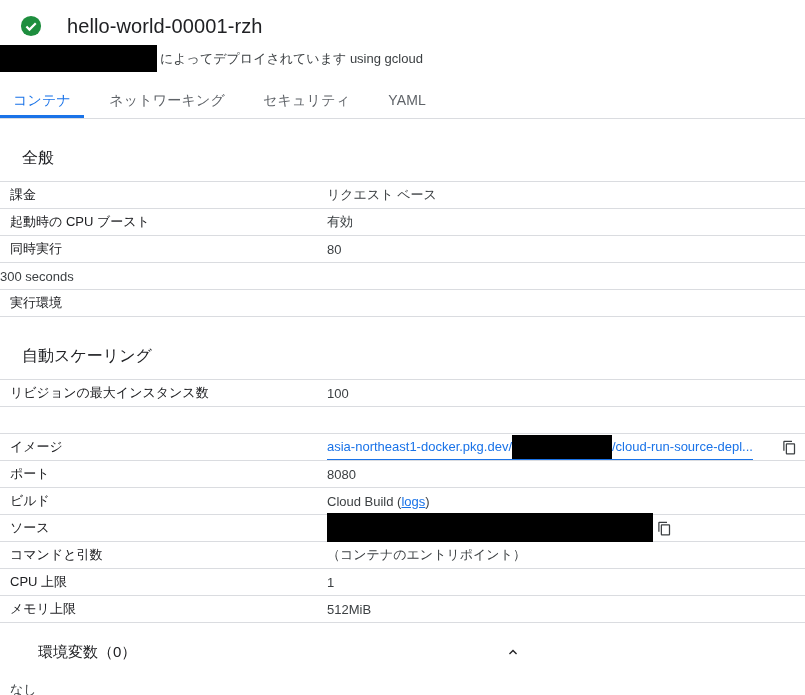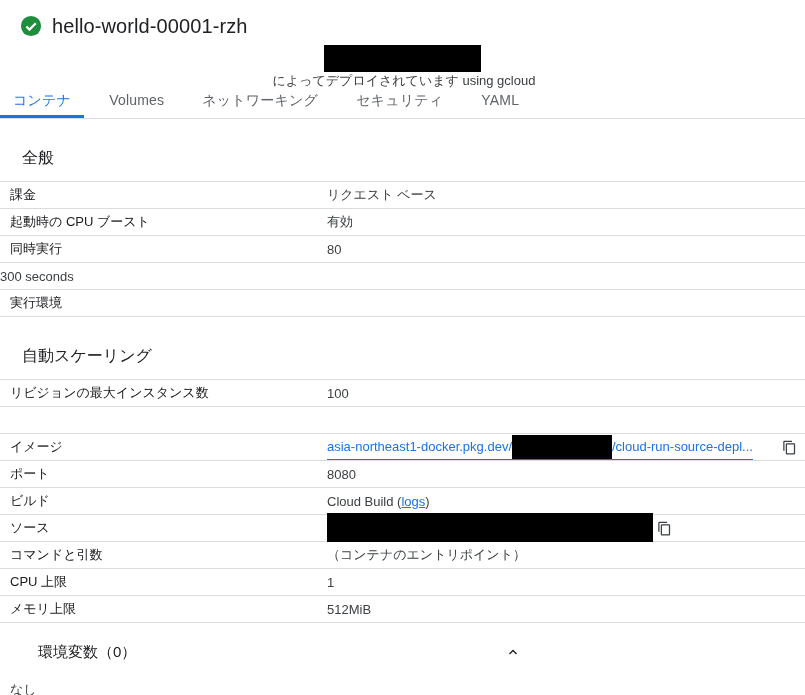--- a/index.html
+++ b/index.html
@@ -6,24 +6,24 @@
   html, body { background: #fff; }
   body {
     width: 805px; height: 695px; overflow: hidden;
     font-family: "Liberation Sans", "DejaVu Sans", sans-serif;
     color: var(--text-primary, #202124);
   }
   .page { width: 805px; height: 695px; }
 
   
   .header { padding-top: 14px; }
-  .title-row { display: flex; align-items: center; gap: 10px; padding-left: 20px; height: 24px; }
+  .title-row { display: flex; align-items: center; gap: 25px; padding-left: 20px; height: 24px; }
   .check-icon { width: 22px; height: 22px; color: var(--success-green, #1e8e3e); display: inline-flex; }
   .page-title { font-size: 20px; font-weight: 400; color: var(--text-primary, #202124); letter-spacing: 0.1px; }
-  .subtitle-row { margin-top: 7px; display: flex; align-items: center; height: 27px; font-size: 13px; color: var(--text-secondary, #3c4043); flex-direction: column; }
+  .subtitle-row { margin-top: 7px; display: flex; align-items: center; height: 27px; font-size: 13px; color: var(--text-secondary, #3c4043); }
   .redacted { background: #000; display: inline-block; }
   .redacted-deployer { width: 157px; height: 27px; flex-shrink: 0; }
   .deploy-note { margin-left: 3px; }
 
   
   .tabs { margin-top: 13px; display: flex; border-bottom: 1px solid var(--divider, #dadce0); }
   .tab {
     padding: 7px 13px 5px; font-size: 14px; font-weight: 500; letter-spacing: 0.2px;
     color: var(--tab-inactive, #5f6368); border-bottom: 3px solid transparent; cursor: pointer; white-space: nowrap;
   }
@@ -69,21 +69,20 @@
       <h1 class="page-title">hello-world-00001-rzh</h1>
     </div>
     <div class="subtitle-row">
       <span class="redacted redacted-deployer"></span>
       <span class="deploy-note">によってデプロイされています using gcloud</span>
     </div>
   </div>
 
   <nav class="tabs">
     <div class="tab active">コンテナ</div>
-    <div class="tab">Volumes</div>
     <div class="tab">ネットワーキング</div>
     <div class="tab">セキュリティ</div>
     <div class="tab">YAML</div>
   </nav>
 
   <main>
 
     <h2 class="section-title">全般</h2>
     <div class="proptable">
       <div class="prow">

